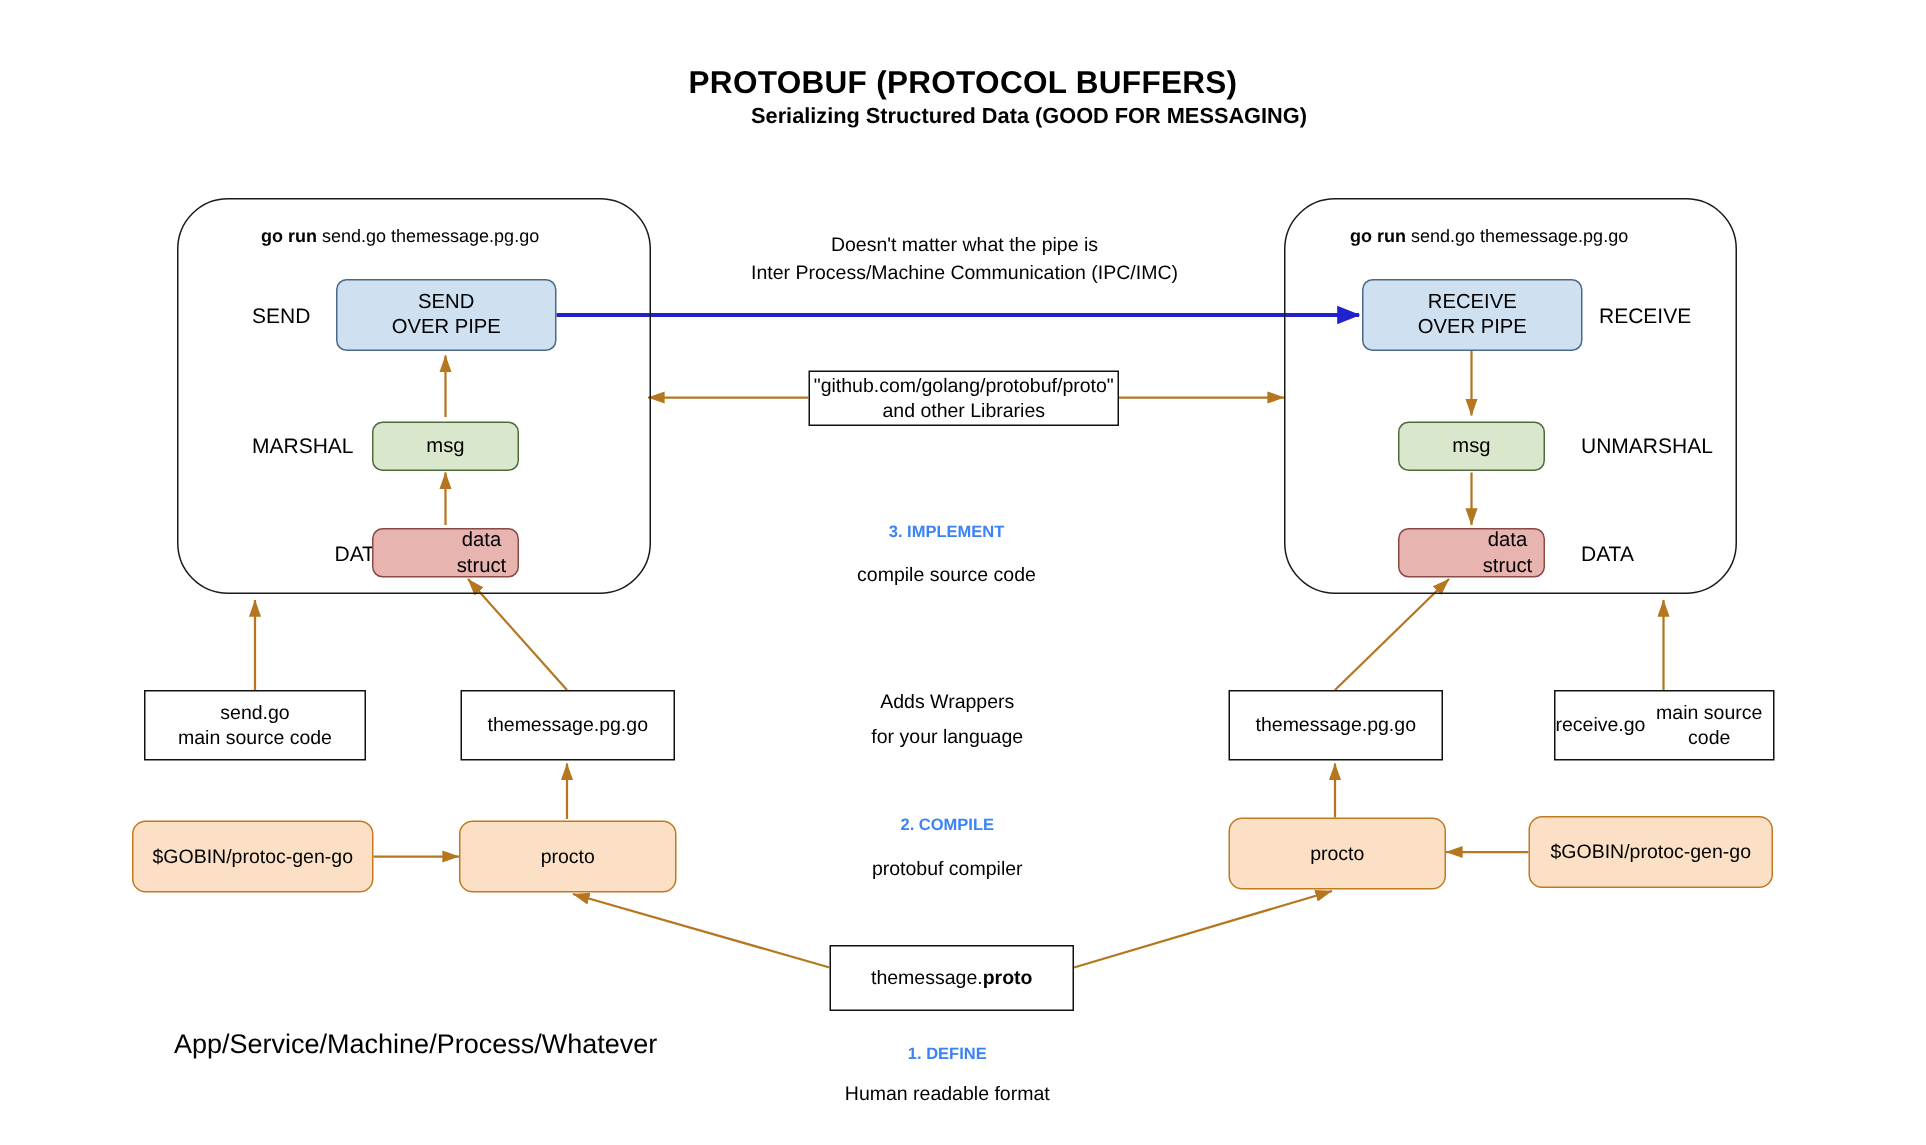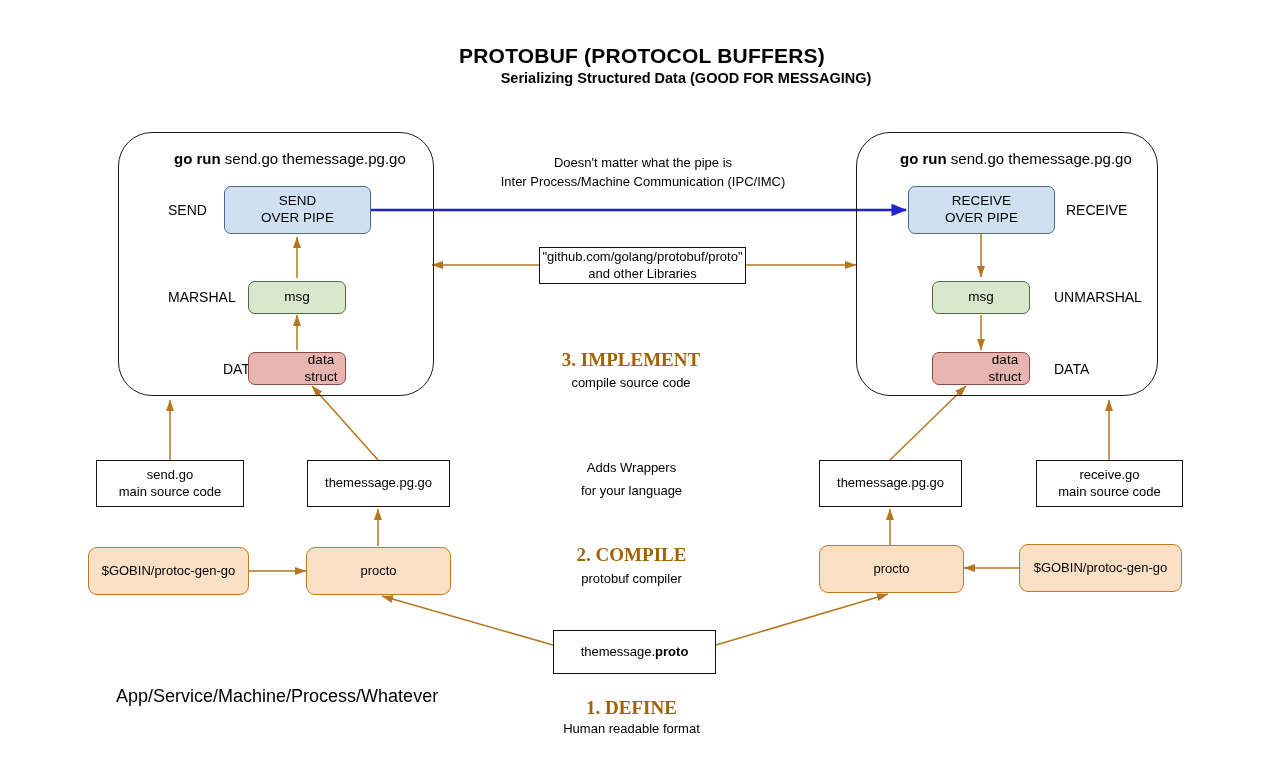--- a/index.html
+++ b/index.html
@@ -56,21 +56,21 @@
     position: absolute;
     border: 1.6px solid #1a1a1a;
     border-radius: 34px;
     background: transparent;
   }
   #panel-left  { left: 118px; top: 132px; width: 314px; height: 262px; }
   #panel-right { left: 856px; top: 132px; width: 300px; height: 262px; }
 
   .panel-cmd {
     position: absolute;
-    font-size: 15px;
+    font-size: 12px;
     white-space: nowrap;
   }
   .panel-cmd b { font-weight: bold; }
 
   
   .stage {
     border: 1.2px solid #5a5a5a;
     border-radius: 7px;
     font-size: 13.5px;
   }
@@ -98,24 +98,23 @@
   .toolbox {
     background: #fbe0c6;
     border: 1.3px solid #c07a20;
     border-radius: 9px;
     font-size: 13px;
   }
 
   
   .note { font-size: 13px; text-align: center; }
   .step-head {
-    font-size: 19px;
+    font-size: 11px;
     font-weight: bold;
-    color: #a16207;
-    font-family: Liberation Serif, serif;
+    color: #3b82f6;
   }
   .step-sub { font-size: 13px; }
   .caption  { font-size: 18px; }
 </style>
 </head>
 <body>
 
 <div id="canvas">
 
   <div class="txt" id="title-main">PROTOBUF (PROTOCOL BUFFERS)</div>
@@ -221,21 +220,21 @@
   </div>
 
   <div class="node filebox" style="left:307px; top:460px; width:143px; height:47px;">
     <span>themessage.pg.go</span>
   </div>
 
   <div class="node filebox" style="left:819px; top:460px; width:143px; height:47px;">
     <span>themessage.pg.go</span>
   </div>
 
-  <div class="node filebox" style="left:1036px; top:460px; width:147px; height:47px; flex-direction:column;">
+  <div class="node filebox" style="left:1036px; top:460px; width:147px; height:47px; flex-direction:row;">
     <span>receive.go</span>
     <span>main source code</span>
   </div>
 
   <div class="node toolbox" style="left:88px; top:547px; width:161px; height:48px;">
     <span>$GOBIN/protoc-gen-go</span>
   </div>
 
   <div class="node toolbox" style="left:306px; top:547px; width:145px; height:48px;">
     <span>procto</span>

